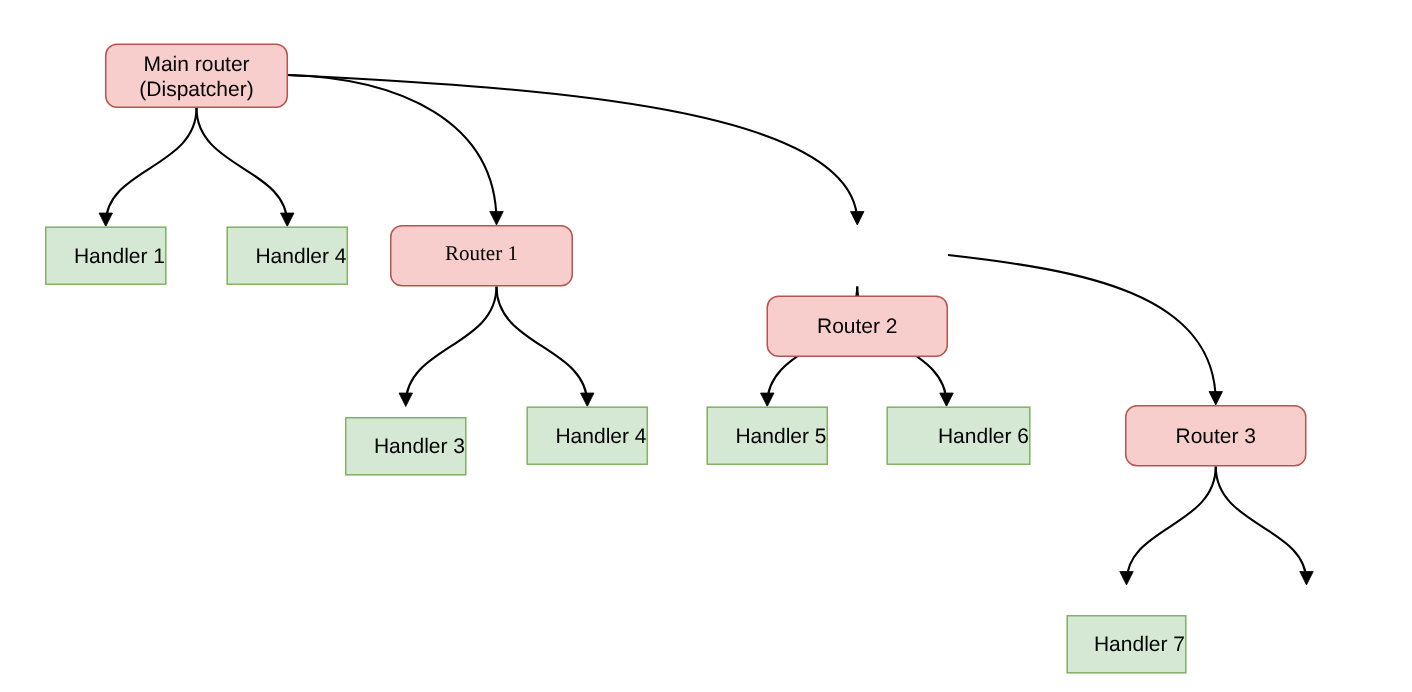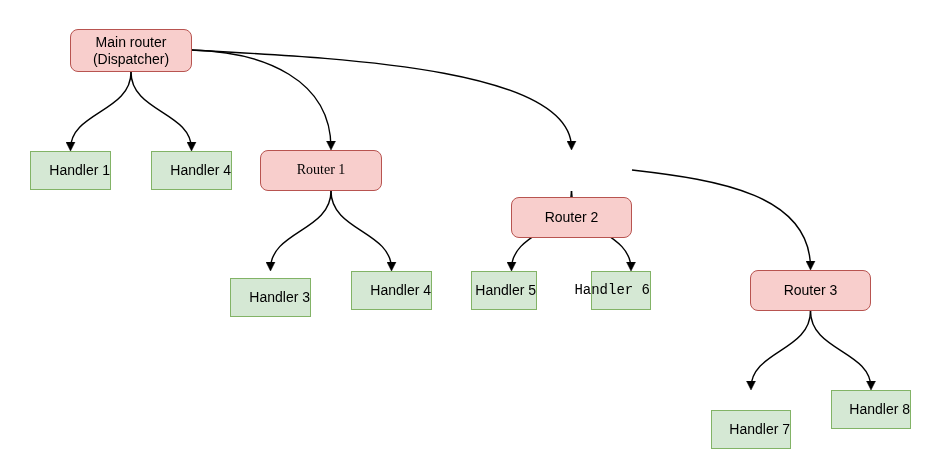--- a/index.html
+++ b/index.html
@@ -98,33 +98,30 @@
   </div>
 
   <div class="node handler" style="left:230px; top:278px; width:81px; height:39px;">
     <span>Handler 3</span>
   </div>
 
   <div class="node handler" style="left:351px; top:271px; width:81px; height:39px;">
     <span>Handler 4</span>
   </div>
 
-  <div class="node handler" style="left:471px; top:271px; width:66px; height:39px;">
+  <div class="node handler" style="left:471px; top:271px; width:81px; height:39px;">
     <span>Handler 5</span>
   </div>
 
-  <div class="node handler" style="left:591px; top:271px; width:60px; height:39px;font-family:Liberation Mono, monospace;">
+  <div class="node handler" style="left:591px; top:271px; width:96px; height:39px;">
     <span>Handler 6</span>
   </div>
 
   <div class="node router" style="left:750px; top:270px; width:121px; height:41px;">
     <span>Router 3</span>
   </div>
 
   <div class="node handler" style="left:711px; top:410px; width:80px; height:39px;">
     <span>Handler 7</span>
   </div>
 
-  <div class="node handler" style="left:831px; top:390px; width:80px; height:39px;">
-    <span>Handler 8</span>
-  </div>
 
 </div>
 
 </body></html>

